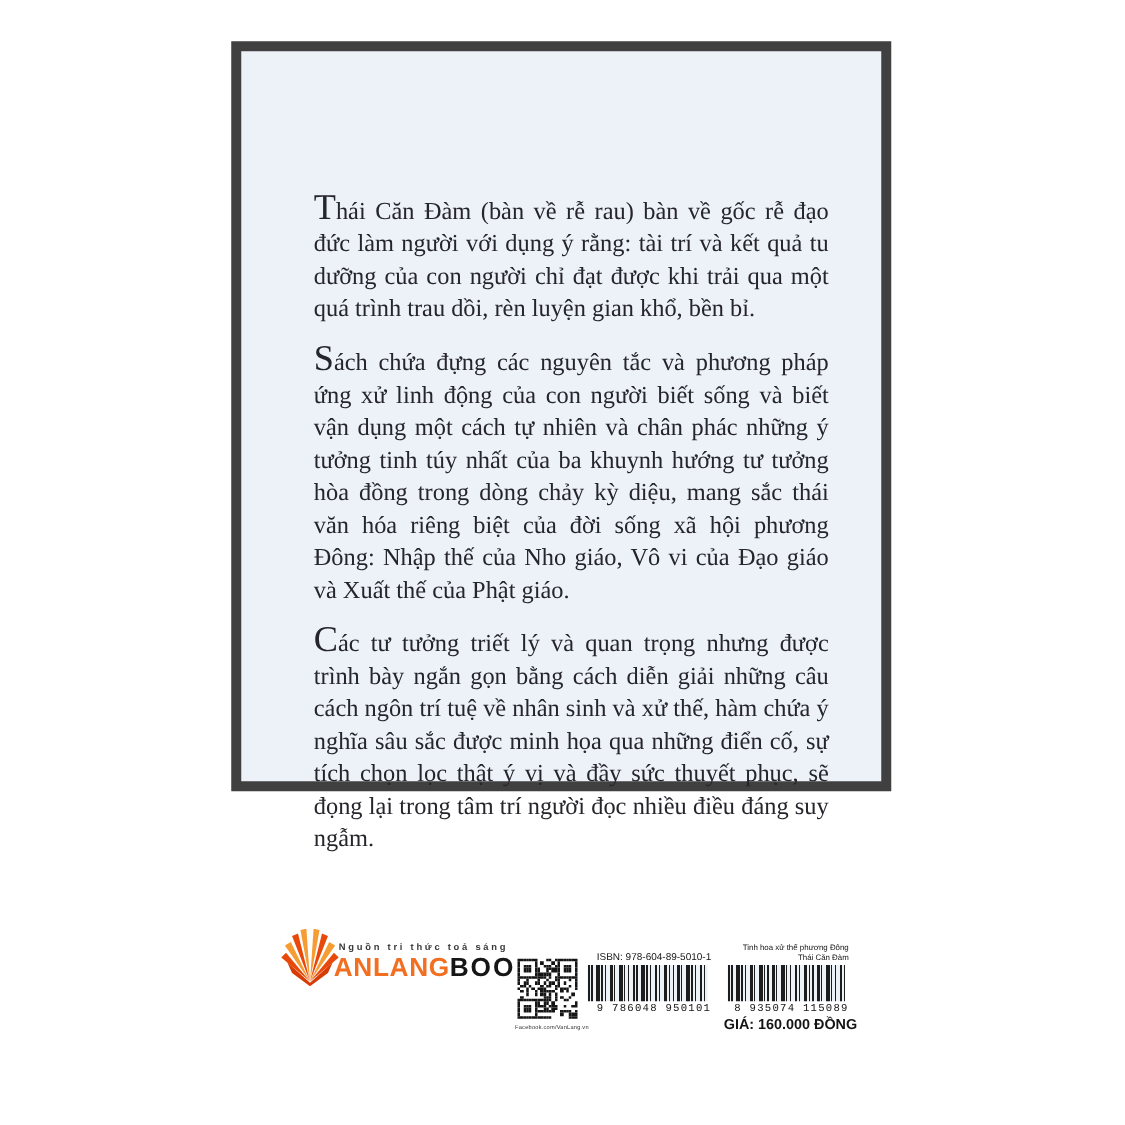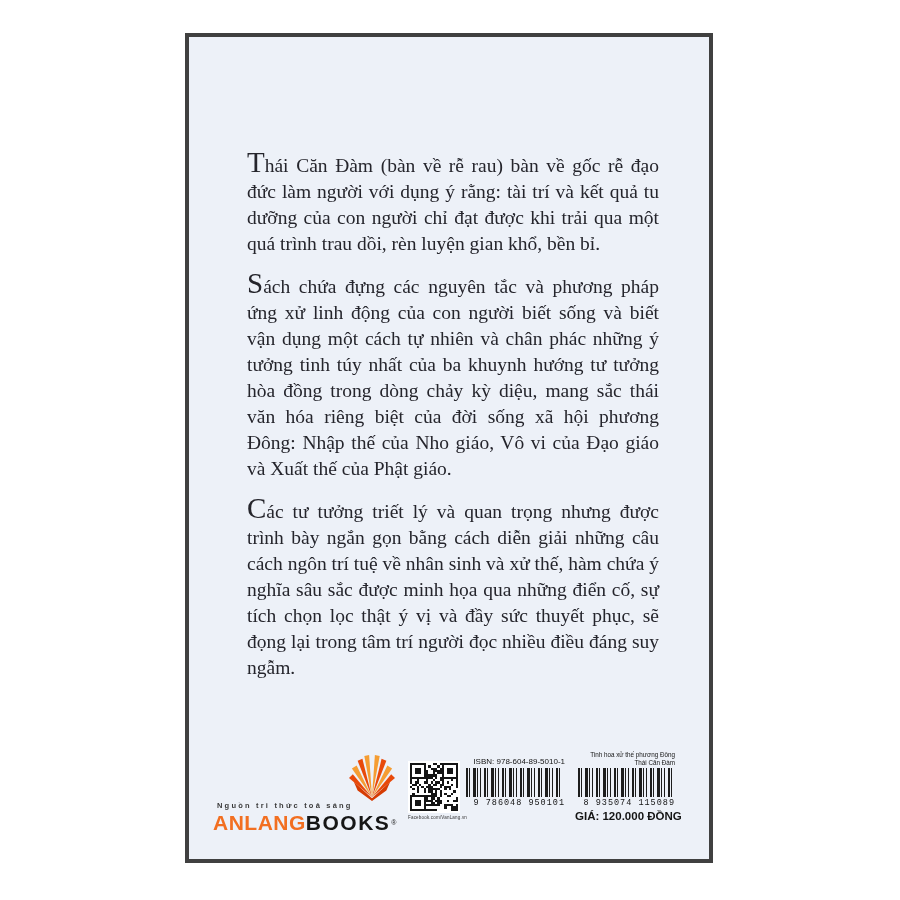--- a/index.html
+++ b/index.html
@@ -1,34 +1,34 @@
 <!DOCTYPE html>
 <html><head>
 <meta charset="utf-8">
 <style>
   html,body{margin:0;padding:0;}
   body{
     width:900px;height:900px;background:#ffffff;position:relative;overflow:hidden;
     font-family:"Liberation Sans",sans-serif;
   }
   .cover{
-    position:absolute;left:185px;top:33px;width:528px;height:830px;
-    background:#edf1f8;border:4px solid #404040;box-sizing:border-box;
+    position:absolute;left:185px;top:33px;width:528px;height:600px;
+    background:#edf1f8;border:8px solid #404040;box-sizing:border-box;
   }
   
   .text-block{
     position:absolute;left:58px;top:112px;width:412px;
     font-family:"Liberation Serif","DejaVu Serif",serif;
     color:#25252c;font-size:19.5px;line-height:26px;text-align:justify;
   }
   .text-block p{margin:0 0 13px 0;}
   .initial{font-size:29px;line-height:26px;}
   
   .footer{position:absolute;left:0;top:0;width:100%;height:100%;pointer-events:none;}
-  .logo{position:absolute;left:30px;top:718px;display:flex;align-items:flex-end;flex-direction:column;}
+  .logo{position:absolute;left:30px;top:702px;display:flex;align-items:flex-end;}
   .logo svg{width:50px;height:46px;display:block;}
   .logo-text{margin-left:-6px;margin-bottom:2px;}
   .tagline{
     font-size:7.5px;letter-spacing:2.2px;color:#3a3a3a;font-weight:700;
     margin:0 0 1px 4px;white-space:nowrap;
   }
   .wordmark{display:flex;align-items:flex-end;white-space:nowrap;}
   .wm-orange{font-size:21px;font-weight:800;color:#f26f21;letter-spacing:.5px;}
   .wm-black{font-size:21px;font-weight:800;color:#161616;letter-spacing:1.5px;}
   .wm-reg{font-size:7px;color:#161616;margin-left:1px;position:relative;top:-9px;}
@@ -554,18 +554,18 @@
       <div class="digits">9 786048 950101</div>
     </div>
 
     <div class="code-group product-group">
       <div class="title-small">
         <div>Tinh hoa xử thế phương Đông</div>
         <div>Thái Căn Đàm</div>
       </div>
       <div class="bars"></div>
       <div class="digits">8 935074 115089</div>
-      <div class="price">GIÁ: 120.000 ĐỒNG</div>
+      <div class="price">GIÁ: 160.000 ĐỒNG</div>
     </div>
 
 
   </div>
 </div>
 
 </body></html>

